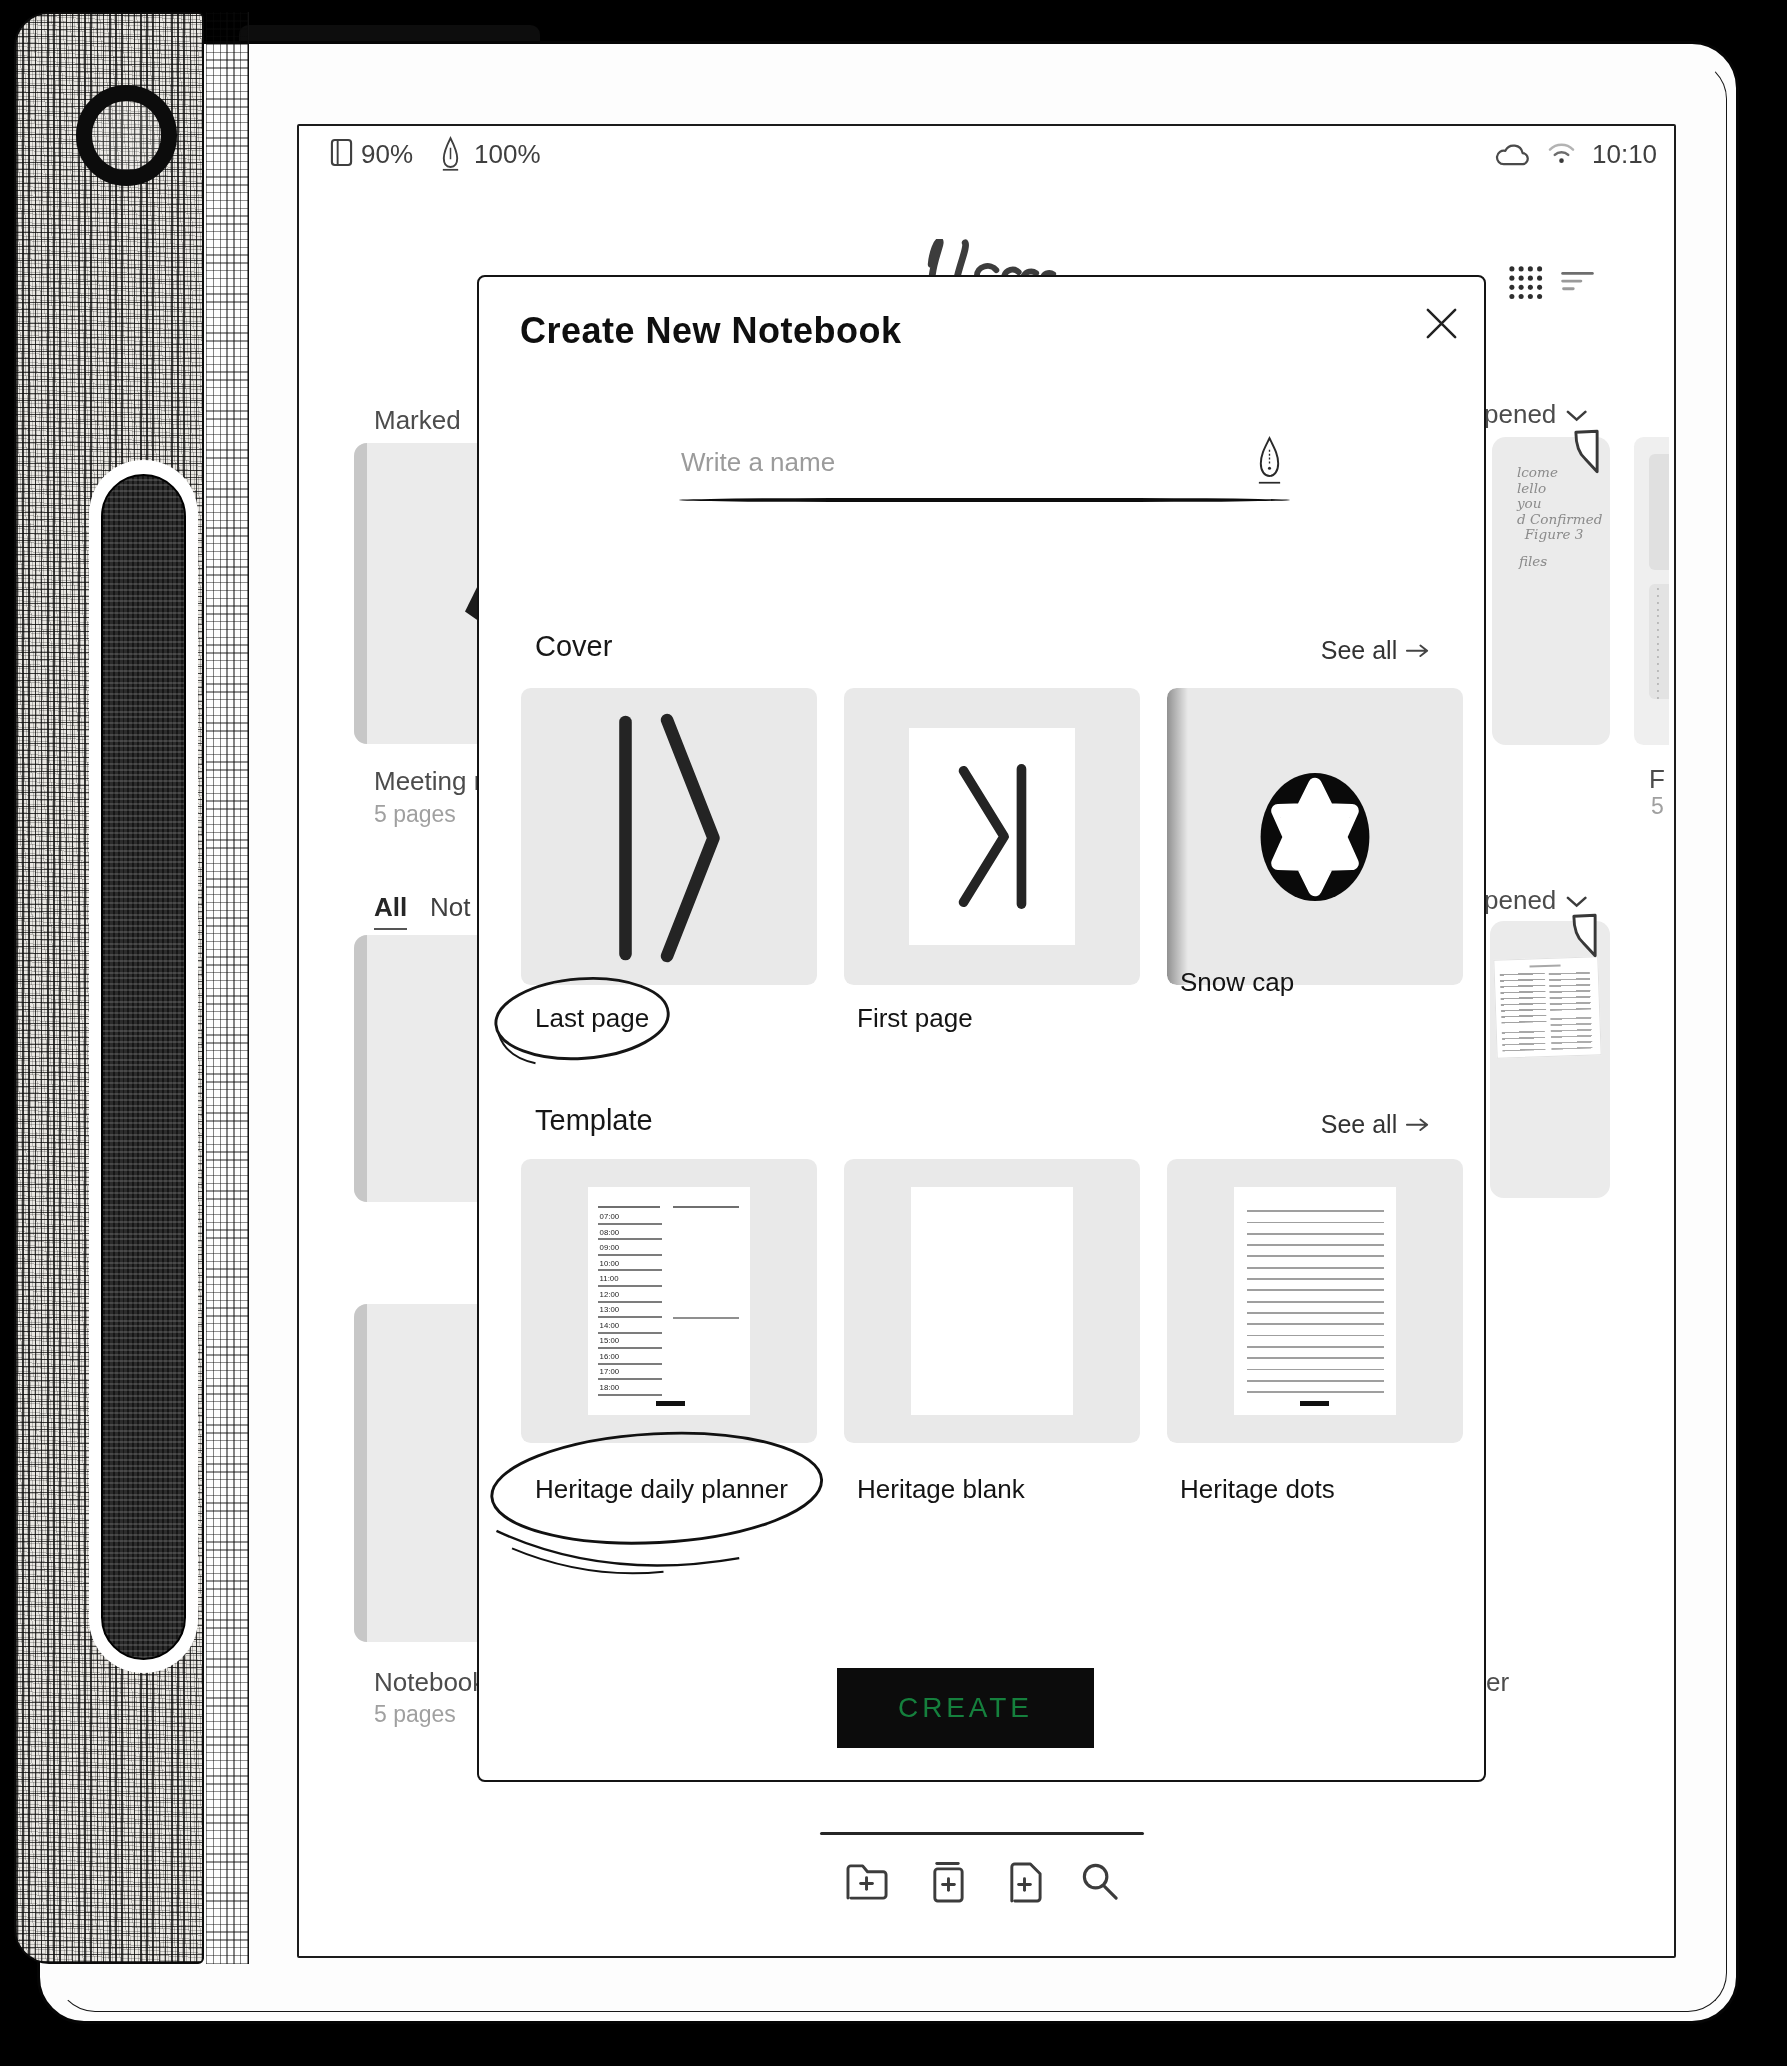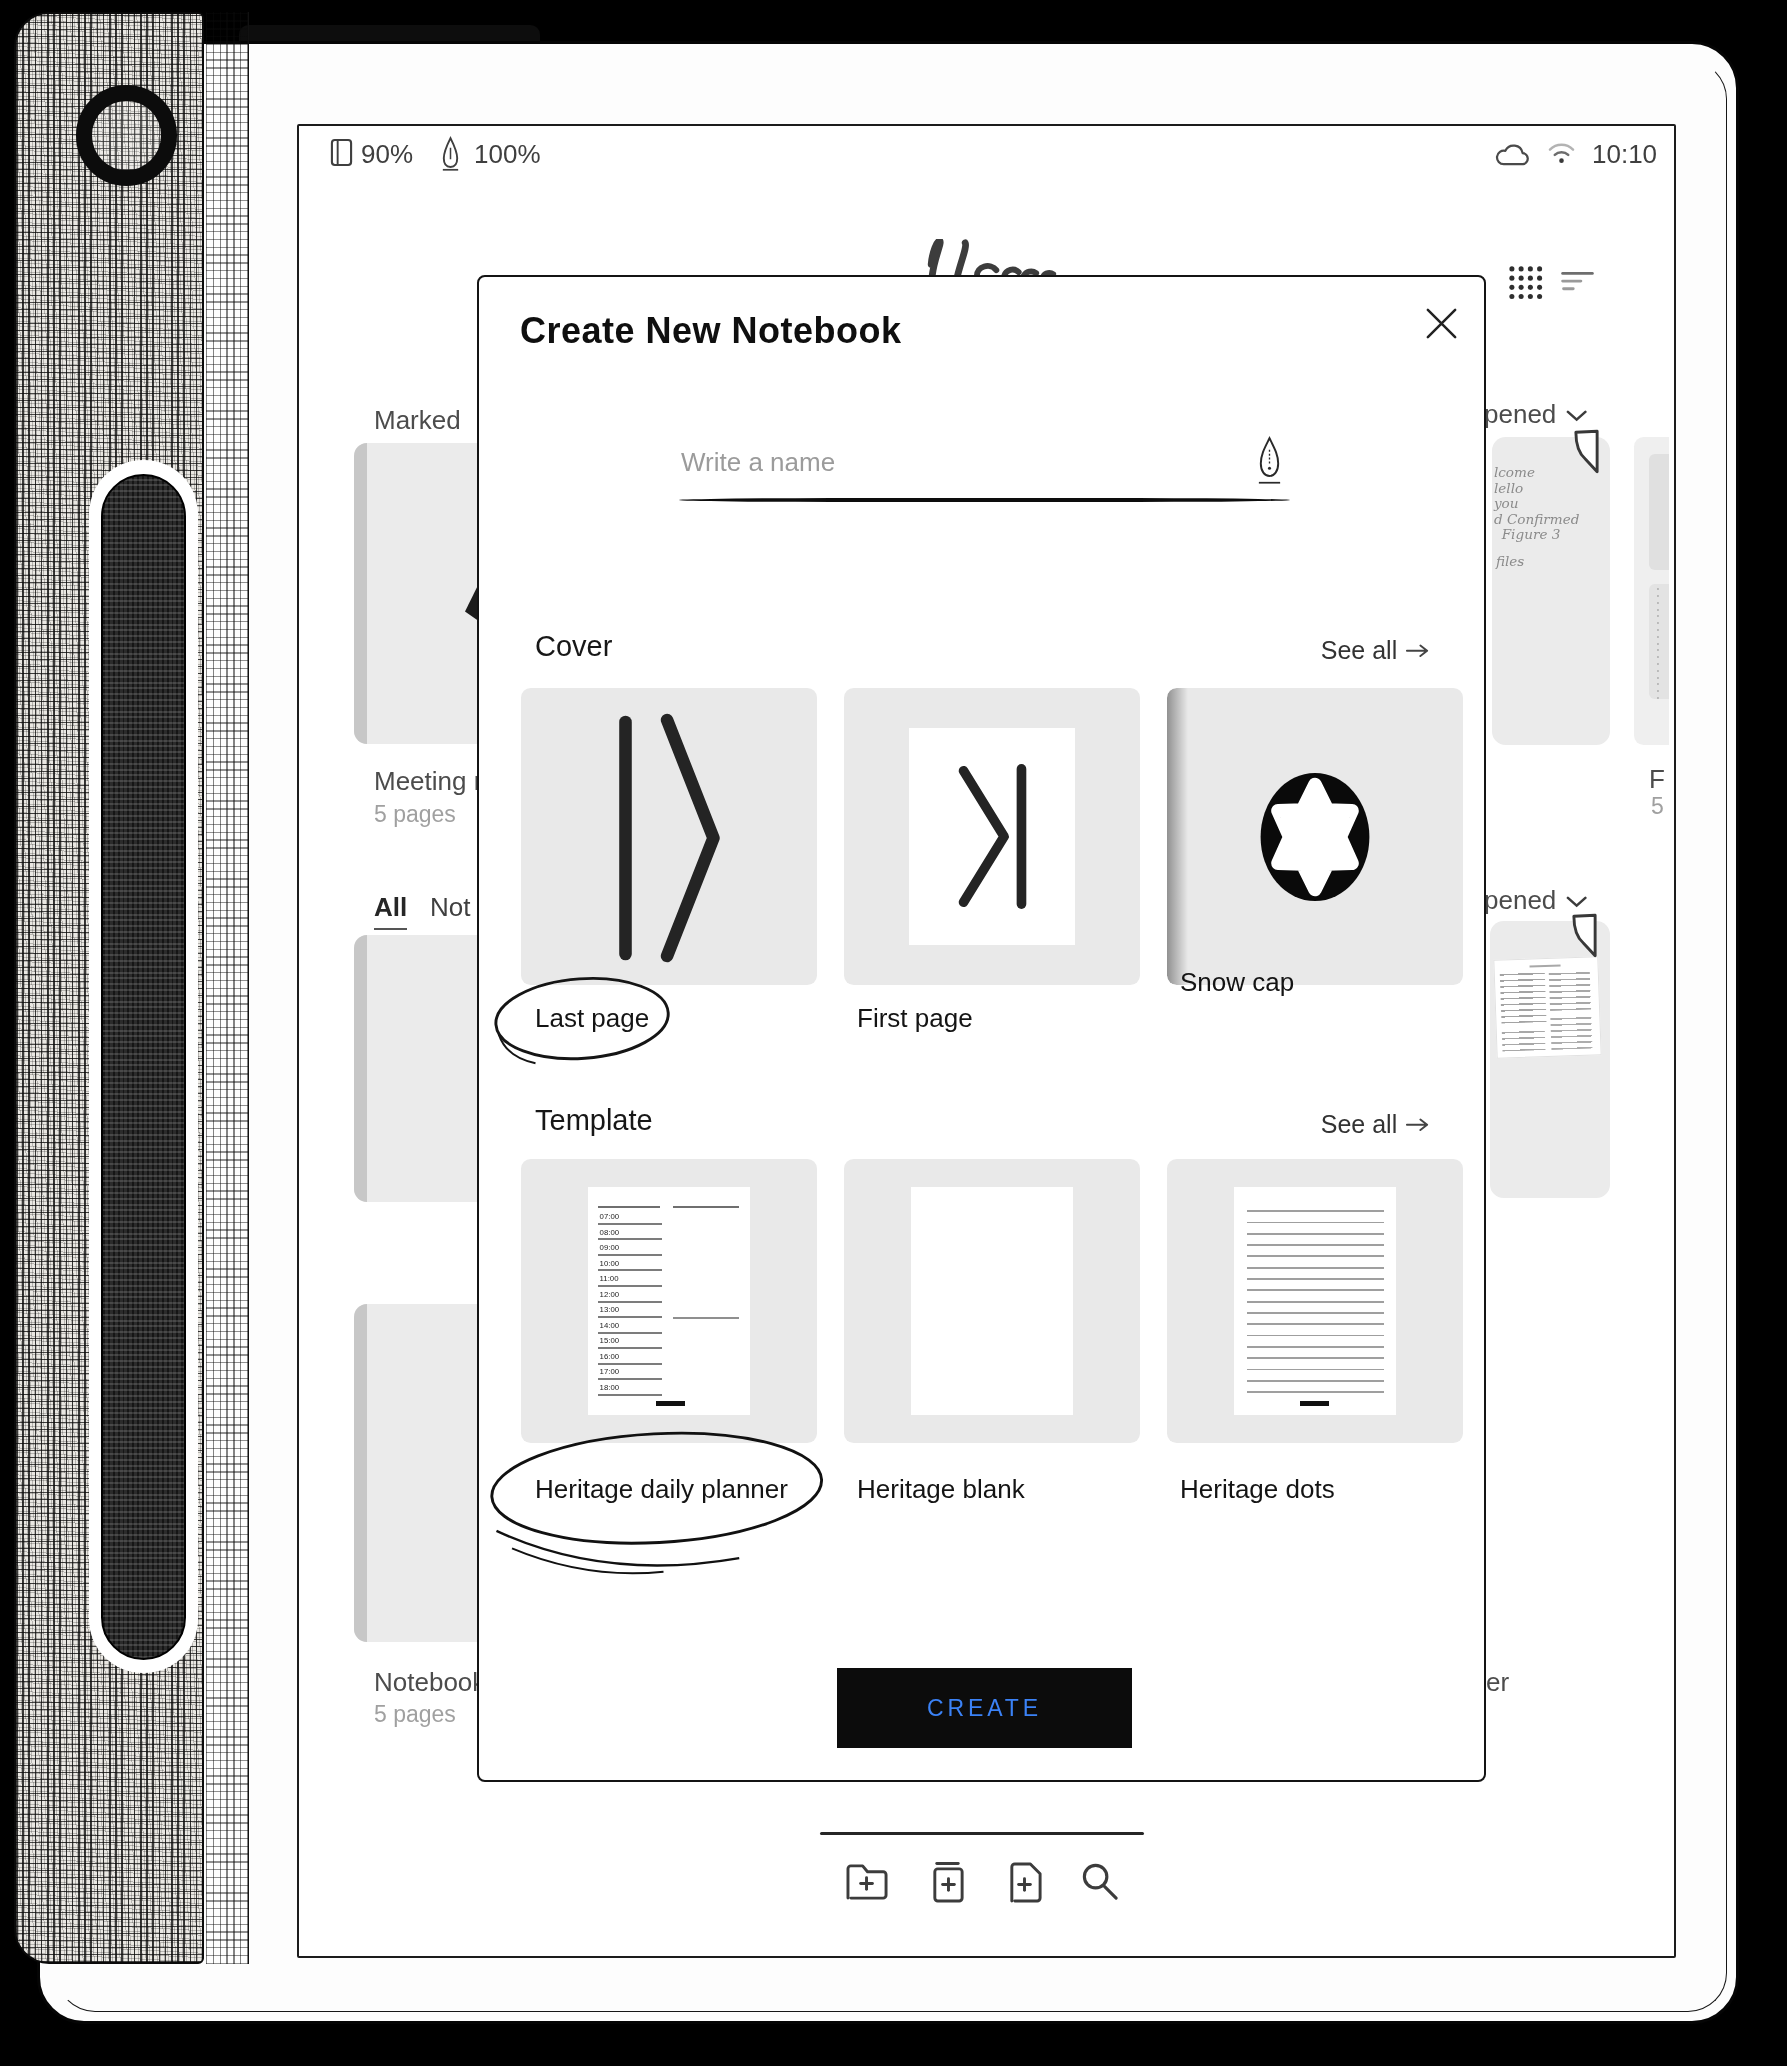--- a/index.html
+++ b/index.html
@@ -38,21 +38,21 @@
     border-radius:2px;box-sizing:border-box;overflow:hidden;}
   .txt{color:#3f3f3f;white-space:nowrap;}
   .dim{color:#a0a0a0;}
   
   .status{font-size:26px;top:12.6px;}
   
   .sec{font-size:26px;font-weight:500;color:#4c4c4c;}
   .tile{background:#ebebeb;border-radius:13.6px;}
   .tile-spine{position:absolute;left:0;top:0;bottom:0;width:12.6px;background:#c7c7c7;border-radius:13.6px 0 0 13.6px;}
   .script-line{position:absolute;font-family:"DejaVu Serif", serif;font-style:italic;
-    font-size:13.6px;color:#8b8b8b;white-space:nowrap;}
+    font-size:13.6px;color:#8b8b8b;white-space:nowrap;margin-left:23px;}
   .chev{display:inline-block;margin-left:9.7px;}
   
   #toolbar-line{left:521px;top:1706px;width:324px;height:2.9px;background:#262626;border-radius:1.9px;}
   .tb-icon{top:1735px;}
   
   #modal{left:178px;top:149px;width:1009px;height:1507px;background:#fff;border:2.9px solid #141414;
     border-radius:7.8px;box-sizing:border-box;}
   #modal-title{left:41px;top:33px;font-size:36px;font-weight:600;color:#0f0f0f;letter-spacing:0.5px;}
   #modal-close{left:943px;top:27px;width:39px;height:39px;cursor:pointer;}
   #name-input{left:200px;top:163px;width:543px;height:43px;border:none;outline:none;
@@ -62,22 +62,22 @@
   .sec-heading{font-size:29px;font-weight:500;color:#171717;}
   .see-all{right:54px;font-size:25px;color:#333;cursor:pointer;display:flex;align-items:center;gap:7.8px;}
   .opt-tile{position:absolute;width:296px;background:#e9e9e9;border-radius:9.7px;}
   .cov{top:411px;height:297px;}
   .tpl{top:882px;height:284px;}
   .opt-label{position:absolute;font-size:26px;color:#141414;white-space:nowrap;}
   .page{position:absolute;background:#fff;}
   .plan-time{position:absolute;left:11.6px;font-size:7.8px;color:#1d1d1d;font-weight:500;}
   .plan-line{position:absolute;left:9.7px;width:64px;height:1.9px;background:#7c7c7c;}
   .sketch{pointer-events:none;}
-  #create-btn{left:358px;top:1391px;width:295px;height:80px;background:#0c0c0c;border:none;
-    color:#3b82f6;font-size:23px;letter-spacing:3.9px;font-family:"Liberation Sans",sans-serif;cursor:pointer;}
+  #create-btn{left:358px;top:1391px;width:257px;height:80px;background:#0c0c0c;border:none;
+    color:#15803d;font-size:28px;letter-spacing:3.9px;font-family:"Liberation Sans",sans-serif;cursor:pointer;}
   .bookmark{position:absolute;}
   svg{display:block;}
 </style>
 </head>
 <body>
 
 <div class="abs" id="top-tab"></div>
 <div class="abs" id="device">
   <div class="abs" id="device-inner-line"></div>
 </div>

